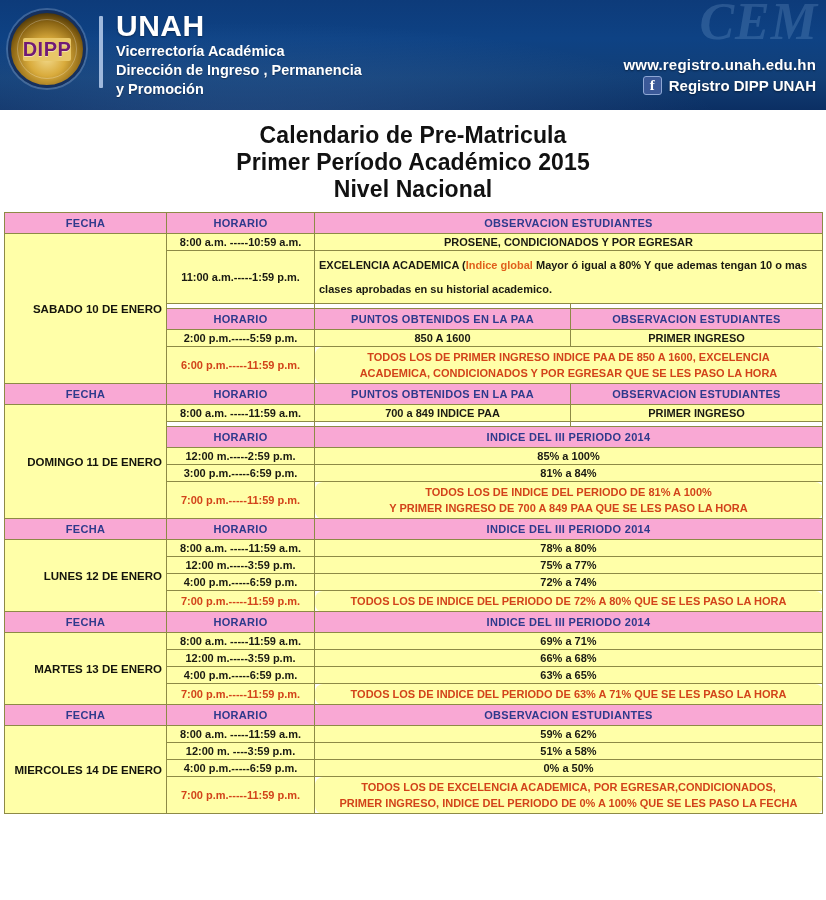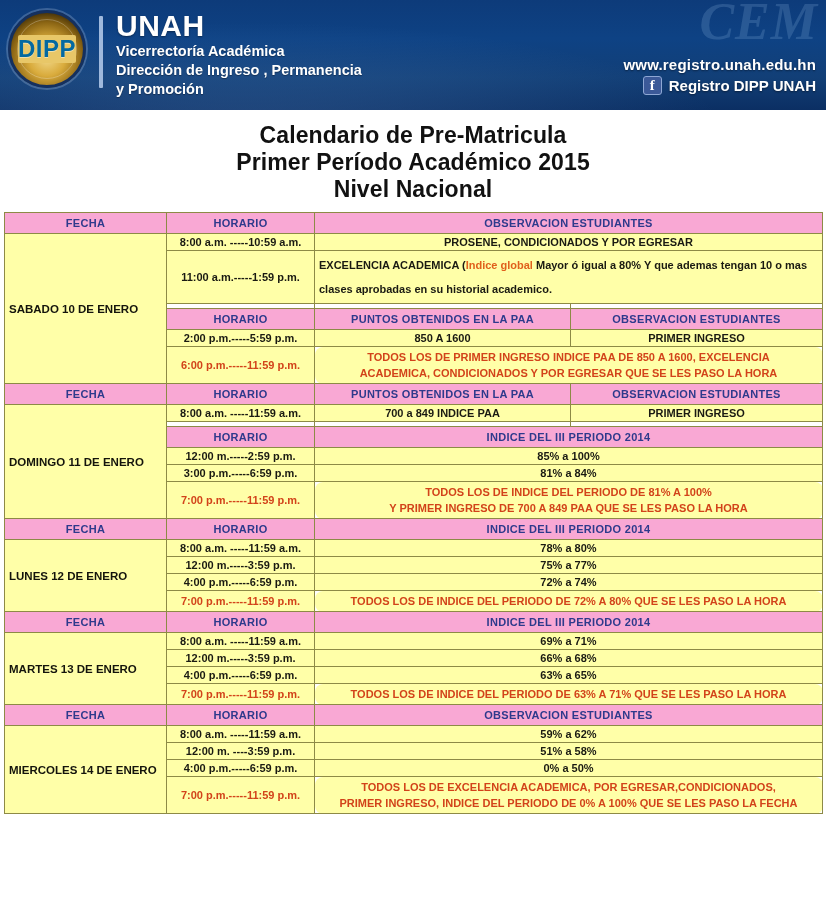--- a/index.html
+++ b/index.html
@@ -37,22 +37,22 @@
     border: 3px solid #15305e;
     box-shadow: 0 0 0 2px rgba(200,215,240,.25);
     display: flex; align-items: center; justify-content: center;
   }
   .dipp-logo .ring {
     position: absolute; left: 6px; top: 6px; right: 6px; bottom: 6px;
     border-radius: 50%; border: 1px solid rgba(255,255,255,.25);
   }
   .dipp-logo .dipp-text {
     position: relative;
-    font-size: 24px; font-weight: bold; letter-spacing: .5px;
-    color: #0369a1; text-shadow: 0 1px 0 rgba(255,255,255,.45);
+    font-size: 20px; font-weight: bold; letter-spacing: .5px;
+    color: #701a75; text-shadow: 0 1px 0 rgba(255,255,255,.45);
     background: #e8c768;
     padding: 0 0; border-radius: 2px;
   }
   .divider-bar {
     position: absolute; left: 99px; top: 16px;
     width: 4px; height: 72px; background: #9fb9dd; border-radius: 1px;
   }
   .brand {
     position: absolute; left: 116px; top: 10px;
     color: #ffffff;
@@ -122,21 +122,21 @@
   .cell {
     background: #ffffa8;
     color: #1a1a12;
     font-size: 11px; font-weight: bold;
     text-align: center;
   }
   .date-cell {
     background: #ffffa8;
     color: #14140c;
     font-size: 11.5px; font-weight: bold;
-    text-align: left;
+    text-align: right;
   }
   .time { font-size: 11px; font-weight: bold; text-align: center; }
   .red { color: #d2431a; }
   .warn {
     background: #ffffa8;
     color: #d2431a;
     font-size: 11px; font-weight: bold;
     text-align: center; line-height: 16px; border-radius: 8px;
   }
   .note-left {

